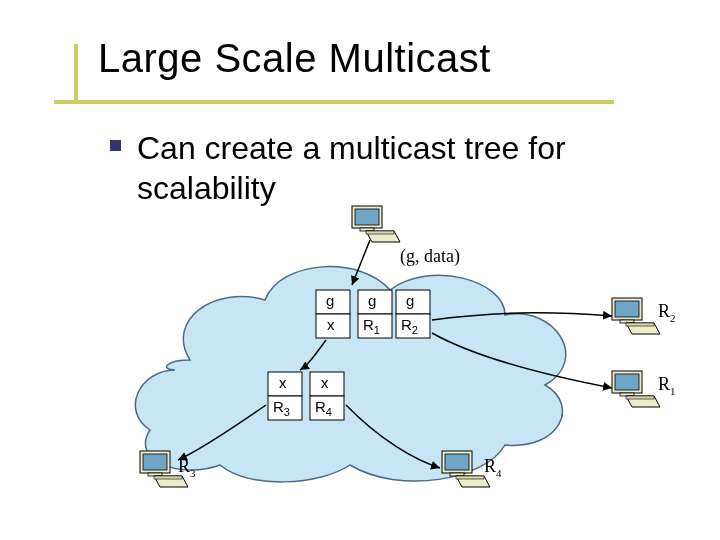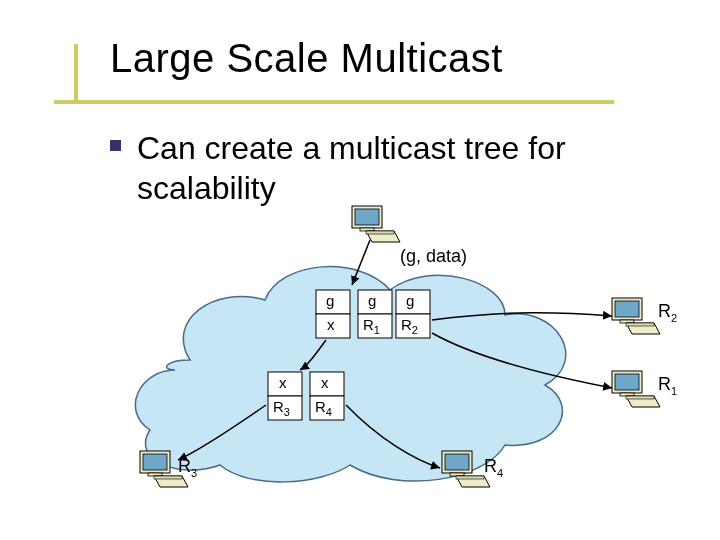--- a/index.html
+++ b/index.html
@@ -60,41 +60,41 @@
   .diagram {
     position: absolute;
     left: 0;
     top: 0;
     width: 720px;
     height: 540px;
   }
   .lbl {
     position: absolute;
     font-size: 18px;
-    font-family: Liberation Sans, sans-serif;
+    font-family: Liberation Serif, serif;
   }
   .small-lbl {
     position: absolute;
     font-size: 15px;
     font-family: Arial, sans-serif;
   }
   .sub {
     font-size: 11px;
     vertical-align: sub;
   }
 </style>
 </head>
 <body>
 <div class="slide">
 
 <div class="accent-line-v" style="left:74px; top:44px; height:60px;"></div>
 <div class="accent-line-h" style="left:54px; top:100px; width:560px;"></div>
 
 <div class="title-block">
-  <div class="title" style="margin-left:48px;">Large Scale Multicast</div>
+  <div class="title" style="margin-left:36px;">Large Scale Multicast</div>
 </div>
 
 <div class="bullet-row">
   <div class="bullet-square"></div>
   <div class="body-text">Can create a multicast tree for scalability</div>
 </div>
 
 <svg class="diagram" viewBox="0 0 720 540">
   <defs>
     <marker id="arrow" markerWidth="8" markerHeight="8" refX="6" refY="3" orient="auto">

